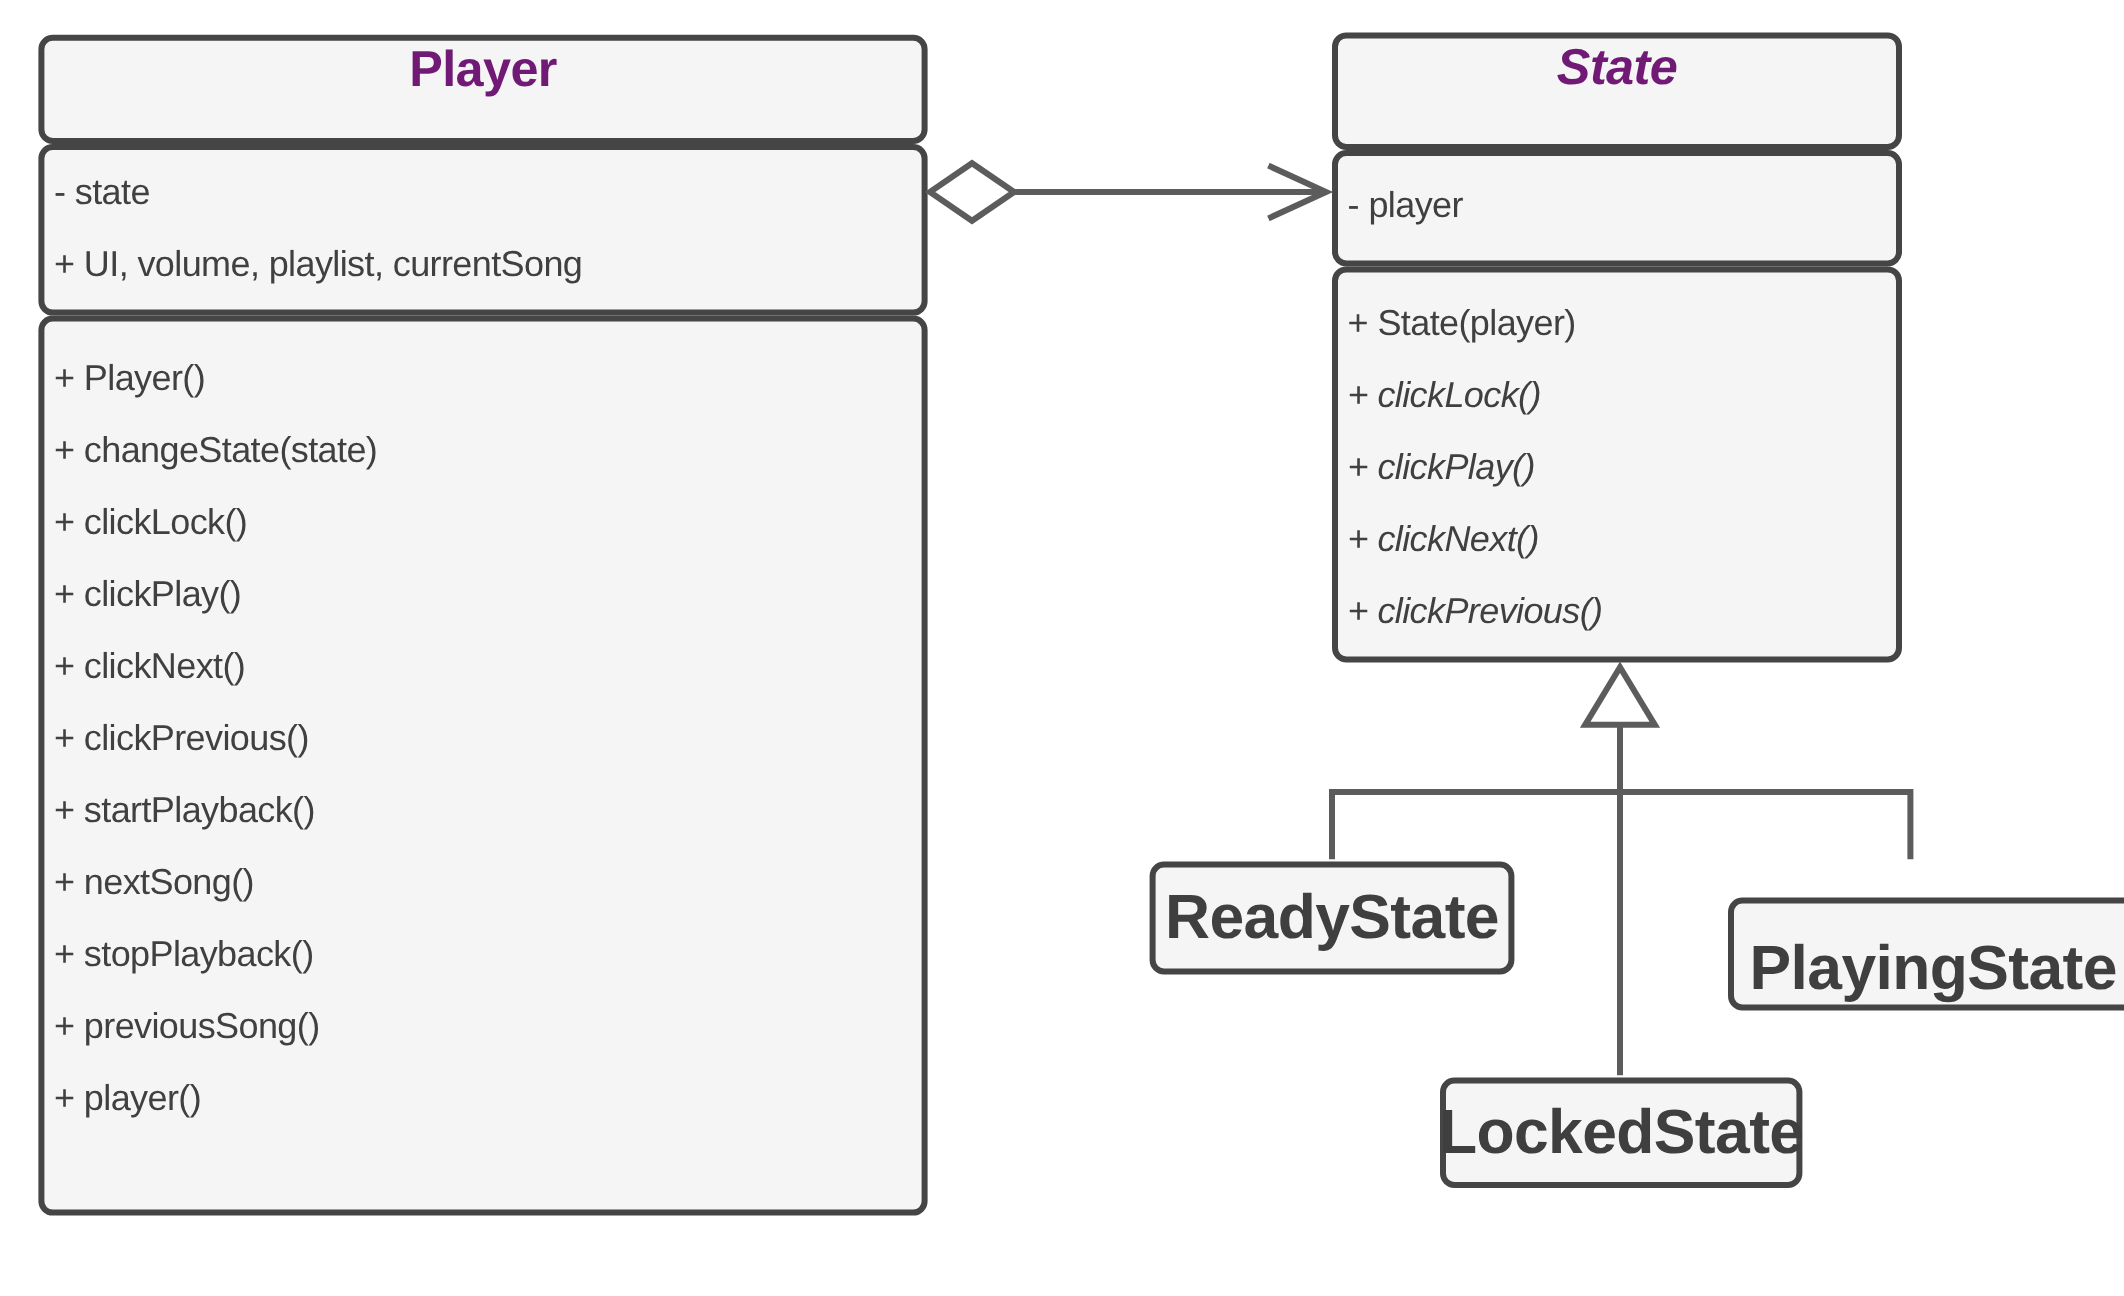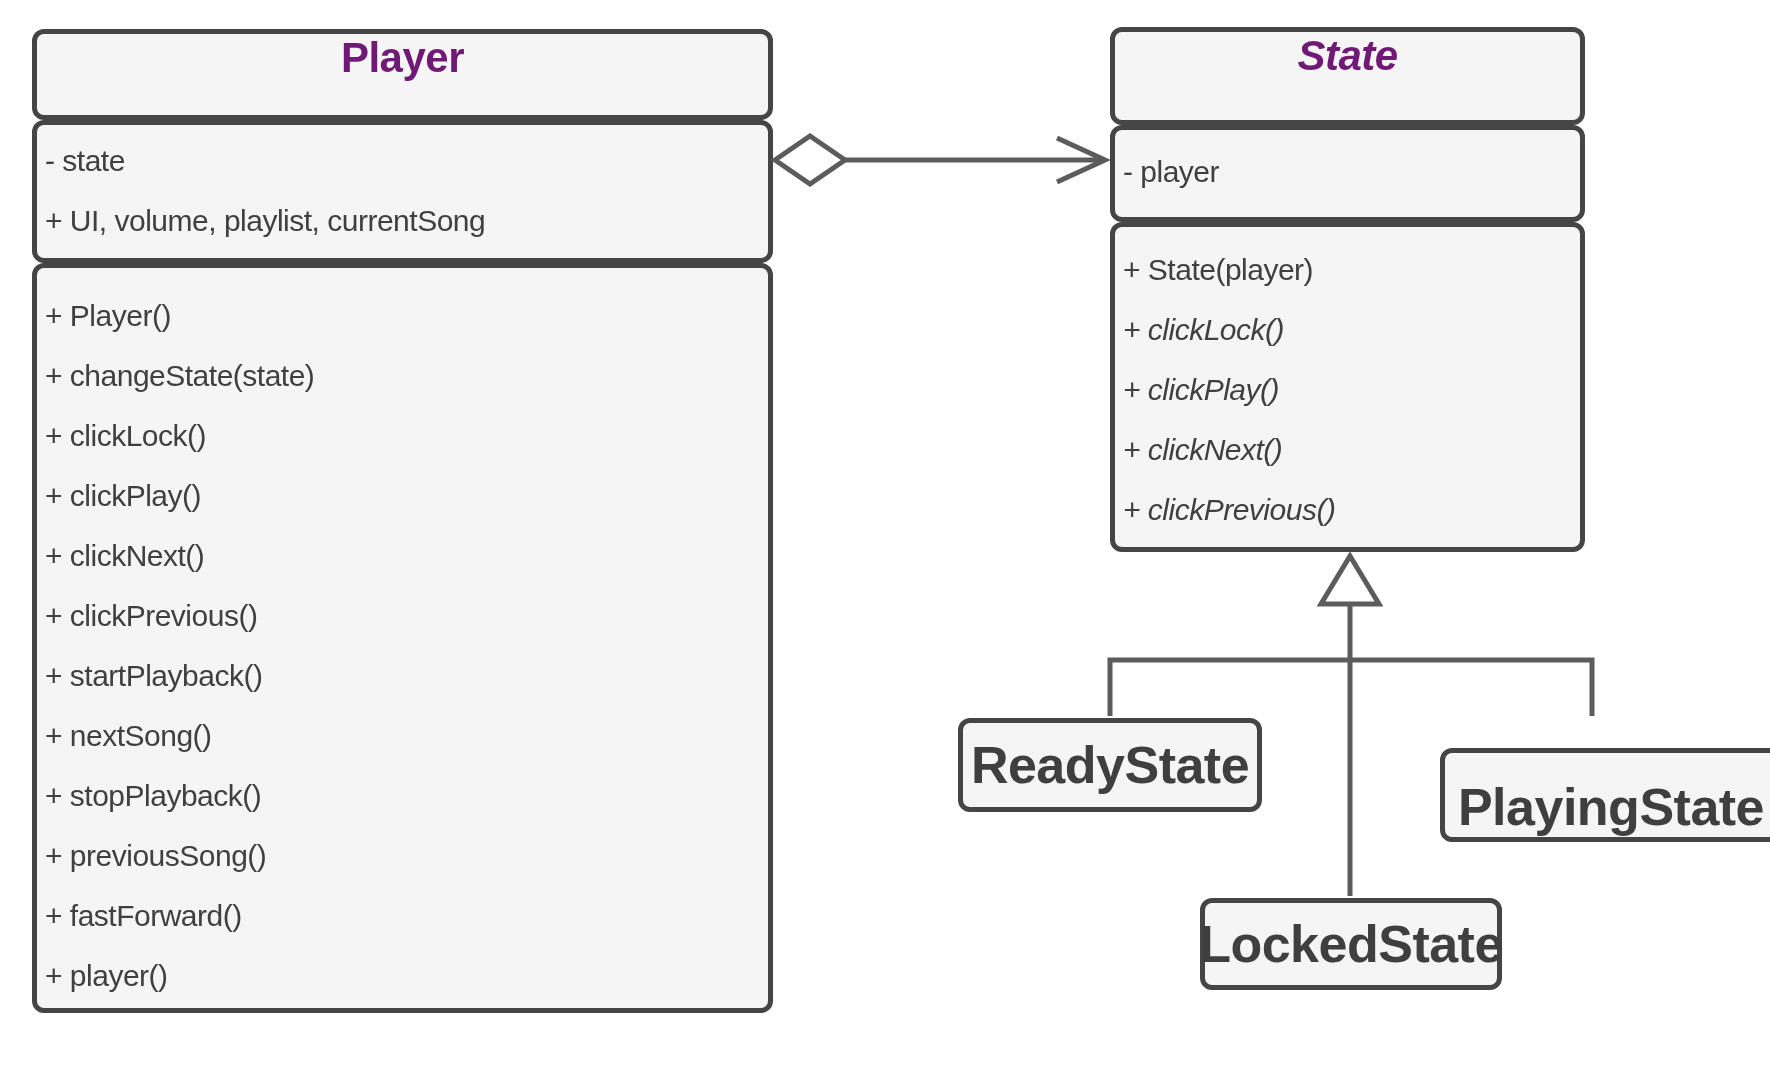--- a/index.html
+++ b/index.html
@@ -65,21 +65,20 @@
         <div>+ Player()</div>
         <div>+ changeState(state)</div>
         <div>+ clickLock()</div>
         <div>+ clickPlay()</div>
         <div>+ clickNext()</div>
         <div>+ clickPrevious()</div>
         <div>+ startPlayback()</div>
         <div>+ nextSong()</div>
         <div>+ stopPlayback()</div>
         <div>+ previousSong()</div>
-        <div>+ fastForward()</div>
         <div>+ player()</div>
       </div>
   </div>
 
   <div class="uml-class state-class abstract">
     <div class="compartment title-comp">
       <span>State</span>
     </div>
     <div class="compartment member-comp attrs-comp">
         <div>- player</div>

